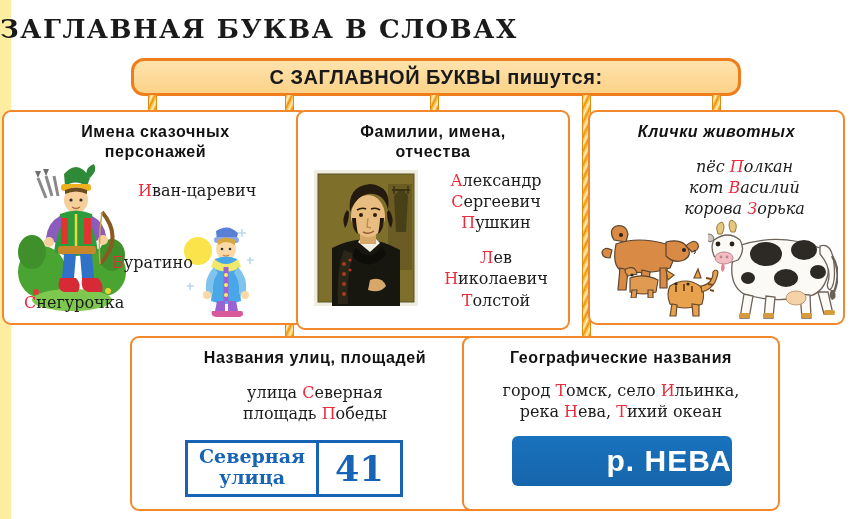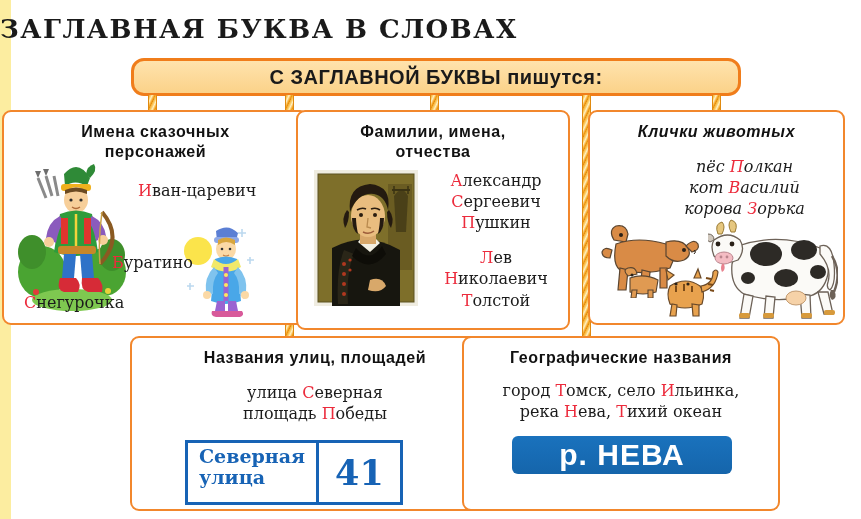--- a/index.html
+++ b/index.html
@@ -99,41 +99,41 @@
   #card-streets{left:130px;top:336px;width:370px;height:175px;}
   #card-streets .street-lines{position:absolute;left:0;top:44px;width:100%;}
 
   
   .plate{
     position:absolute;left:53px;top:102px;
     display:flex;align-items:stretch;
     border:3px solid #1763b5;background:#ffffff;
   }
   .plate .nm{
-    padding:3px 11px 13px;
+    padding:3px 11px 5px;
     font-family:"DejaVu Serif", serif;
     font-size:19px;font-weight:bold;color:#1763b5;
-    line-height:1.12;white-space:pre-line;
+    line-height:1.12;text-align:center;white-space:pre-line;
   }
   .plate .num{
     border-left:3px solid #1763b5;
     display:flex;align-items:center;justify-content:center;
     padding:0 16px;
     font-family:"DejaVu Serif", serif;
     font-size:35px;font-weight:bold;color:#1763b5;
   }
 
   
   #card-geo{left:447px;top:336px;width:318px;height:175px;margin-left:15px;}
   #card-geo .geo-lines{position:absolute;left:0;top:42px;width:100%;}
   .blue-sign{
-    position:absolute;left:48px;top:98px;width:220px;height:38px;
+    position:absolute;left:48px;top:98px;width:220px;height:50px;
     background:linear-gradient(#1a72bd,#1565ab);
     border-radius:6px;
-    display:flex;align-items:center;justify-content:center;
+    display:flex;align-items:center;justify-content:flex-end;
   }
   .blue-sign span{
     color:#ffffff;font-size:30px;font-weight:bold;letter-spacing:1px;
   }
 </style>
 </head>
 <body>
 
 <div class="edge-strip"></div>
 

